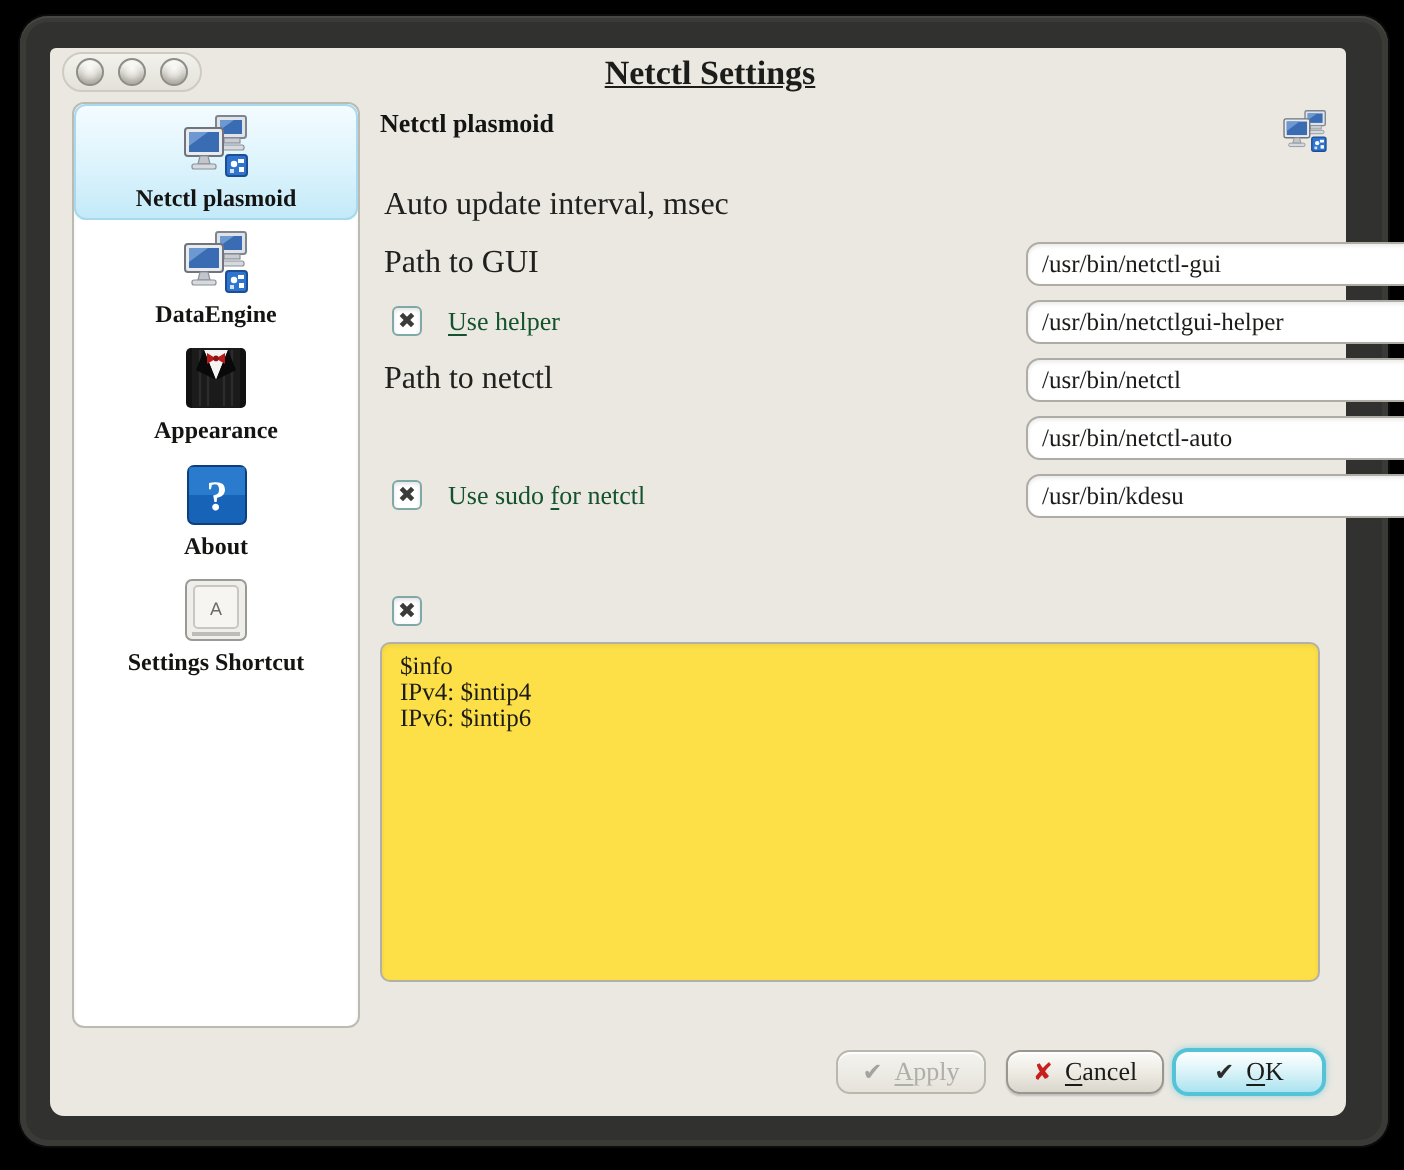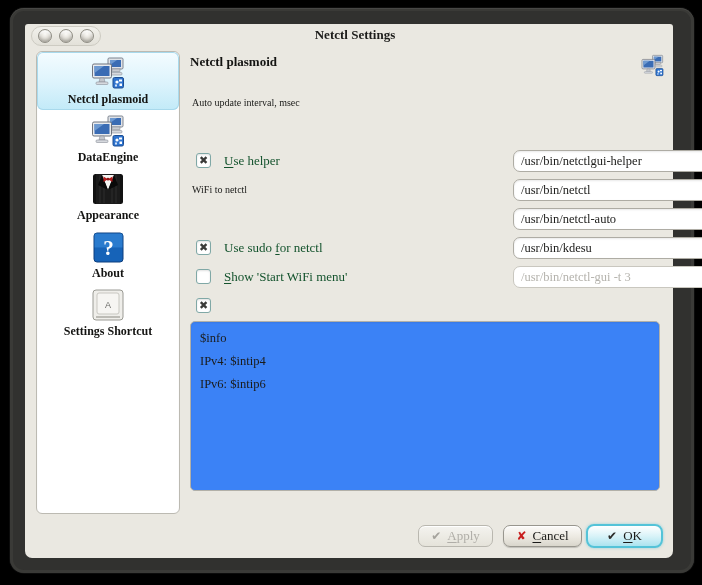--- a/index.html
+++ b/index.html
@@ -10,21 +10,21 @@
     background:#31312f; border-radius:14px;
     box-shadow:0 0 0 1px #0c0c0c, 0 8px 14px rgba(0,0,0,.65),
       inset 0 1px 0 rgba(255,255,255,.07), inset 0 0 0 3px #3a3a37; }
 
   .content { position:absolute; left:15px; top:16px; width:648px; height:534px;
     background:#eae8e1; border-radius:3px 3px 7px 7px; }
 
   
   .titlebar { position:absolute; left:0; top:0; right:0; height:24px; }
   .title { position:absolute; left:12px; right:0; top:3px; text-align:center;
-    font-weight:bold; font-size:13px; color:#1c1c1a; }
+    font-weight:bold; font-size:17px; color:#1c1c1a;text-decoration:underline; }
   .lights { position:absolute; left:6px; top:2px; display:flex; gap:7px;
     padding:2px 6px; border-radius:11px; border:1px solid #cdcbc2;
     background:linear-gradient(#f2f1ec,#e3e1d9); }
   .light { width:14px; height:14px; border-radius:50%;
     border:1px solid #8f8d84; cursor:default;
     background:radial-gradient(circle at 50% 32%, #fbfaf7 0%, #dddaD2 55%, #bdbab0 100%);
     box-shadow:inset 0 -2px 3px rgba(0,0,0,.18), inset 0 2px 2px rgba(255,255,255,.85); }
 
   
   .sidebar { position:absolute; left:11px; top:27px; width:144px; height:463px;
@@ -38,21 +38,21 @@
   .side-label { font-size:12px; font-weight:bold; color:#141412; margin-top:1px;
     white-space:nowrap; }
   .side-icon { width:36px; height:36px; display:flex; align-items:center; justify-content:center; }
 
   
   .header-title { position:absolute; left:165px; top:30px; font-size:13px;
     font-weight:bold; color:#141412; }
   .header-icon { position:absolute; right:9px; top:30px; width:23px; height:23px; }
 
   .row { position:absolute; left:165px; right:11px; height:22px; }
-  .flabel { position:absolute; left:2px; top:0; line-height:22px; font-size:10px; color:#20201e; }
+  .flabel { position:absolute; left:2px; top:0; line-height:22px; font-size:16px; color:#20201e; }
   .cb { position:absolute; left:6px; top:3px; width:15px; height:15px; background:#fff;
     border:1px solid #80a8a6; border-radius:3px; text-align:center;
     box-shadow:inset 0 1px 2px rgba(0,0,0,.12); cursor:default; }
   .cb .x { font-family:"DejaVu Sans",sans-serif; font-size:11px; font-weight:bold;
     color:#3b3b39; line-height:13px; display:block; }
   .cb:not(.checked) .x { visibility:hidden; }
   .cb-label { position:absolute; left:34px; top:0; line-height:22px; font-size:13px; color:#14532d; }
 
   .tinput { position:absolute; left:323px; top:0; width:207px; height:22px;
     background:#fff; border:1px solid #aeaca4; border-radius:7px; padding:0 7px;
@@ -64,22 +64,22 @@
     background:linear-gradient(#fcfbf9 0%, #ece9e1 55%, #d9d6cc 100%);
     border:1px solid #98968e; border-radius:7px; font-size:13px; color:#1b1b19;
     font-family:inherit; box-shadow:inset 0 1px 0 #fff, 0 1px 1px rgba(0,0,0,.18);
     cursor:default; }
   .btn.disabled { color:#b0aea8; border-color:#b9b7af;
     background:linear-gradient(#f4f3ef,#e5e3da); box-shadow:inset 0 1px 0 #fff; }
 
   .u { text-decoration:underline; text-underline-offset:2px; }
 
   .bigtext { position:absolute; left:165px; top:297px; width:470px; height:170px;
-    background:#3b82f6; border:1px solid #b2b0a8; border-radius:5px; padding:5px 9px;
-    font-size:12.5px; line-height:23px; color:#1b1b19; white-space:pre-line;
+    background:#fde047; border:1px solid #b2b0a8; border-radius:5px; padding:5px 9px;
+    font-size:12.5px; line-height:13px; color:#1b1b19; white-space:pre-line;
     box-shadow:inset 0 1px 2px rgba(0,0,0,.07); }
 
   
   .footer-btn { position:absolute; top:501px; height:22px; }
   .apply  { left:393px; width:75px; }
   .cancel { left:478px; width:79px; }
   .ok { left:561px; width:77px; height:24px; top:500px;
     border:2px solid #54c3d8; border-radius:8px;
     background:linear-gradient(#ffffff 0%, #d9f3f8 50%, #abe3ef 100%);
     box-shadow:0 0 3px rgba(84,195,216,.6); }
@@ -190,58 +190,55 @@
       <svg width="23" height="23" viewBox="0 0 34 34">
           <use href="#pcs-icon"></use>
         </svg>
     </div>
 
     <div class="row" style="top:68px">
       <span class="flabel">Auto update interval, msec</span>
 
     </div>
 
+    <div class="row" style="top:97px">
+      <span class="flabel">Path to GUI</span>
+      <div class="tinput">/usr/bin/netctl-gui</div>
+
+    </div>
 
     <div class="row" style="top:126px">
       <span class="cb checked">
           <span class="x">✖</span>
         </span>
       <span class="cb-label"><span></span><span class="u">U</span><span>se helper</span></span>
       <div class="tinput">/usr/bin/netctlgui-helper</div>
 
     </div>
 
     <div class="row" style="top:155px">
-      <span class="flabel">WiFi to netctl</span>
+      <span class="flabel">Path to netctl</span>
       <div class="tinput">/usr/bin/netctl</div>
 
     </div>
 
     <div class="row" style="top:184px">
       <div class="tinput">/usr/bin/netctl-auto</div>
 
     </div>
 
     <div class="row" style="top:213px">
       <span class="cb checked">
           <span class="x">✖</span>
         </span>
       <span class="cb-label"><span>Use sudo </span><span class="u">f</span><span>or netctl</span></span>
       <div class="tinput">/usr/bin/kdesu</div>
 
     </div>
 
-    <div class="row" style="top:242px">
-      <span class="cb">
-          <span class="x">✖</span>
-        </span>
-      <span class="cb-label"><span></span><span class="u">S</span><span>how 'Start WiFi menu'</span></span>
-      <div class="tinput disabled">/usr/bin/netctl-gui -t 3</div>
-
-    </div>
 
     <div class="row" style="top:271px">
       <span class="cb checked">
           <span class="x">✖</span>
         </span>
     </div>
 
     <div class="bigtext">$info
 IPv4: $intip4
 IPv6: $intip6</div>

